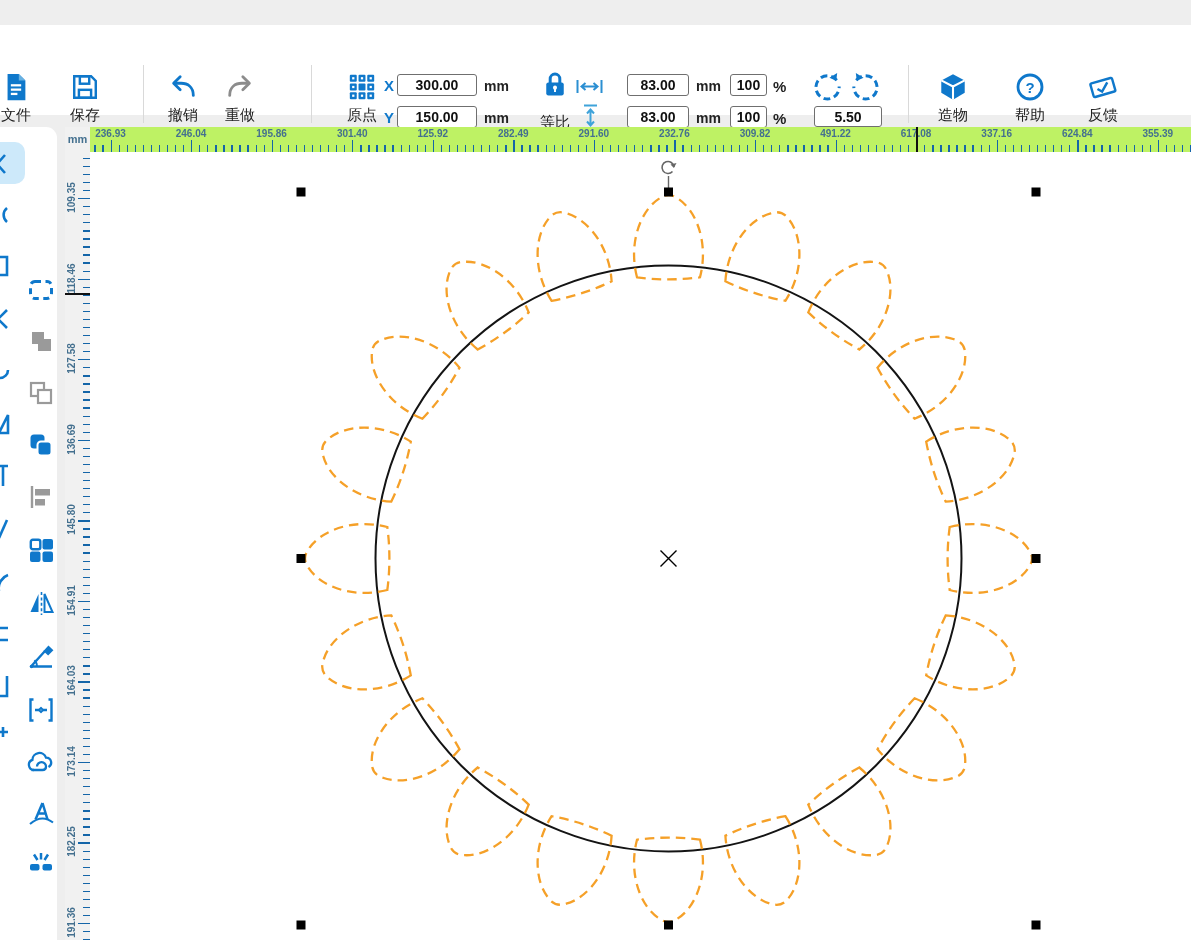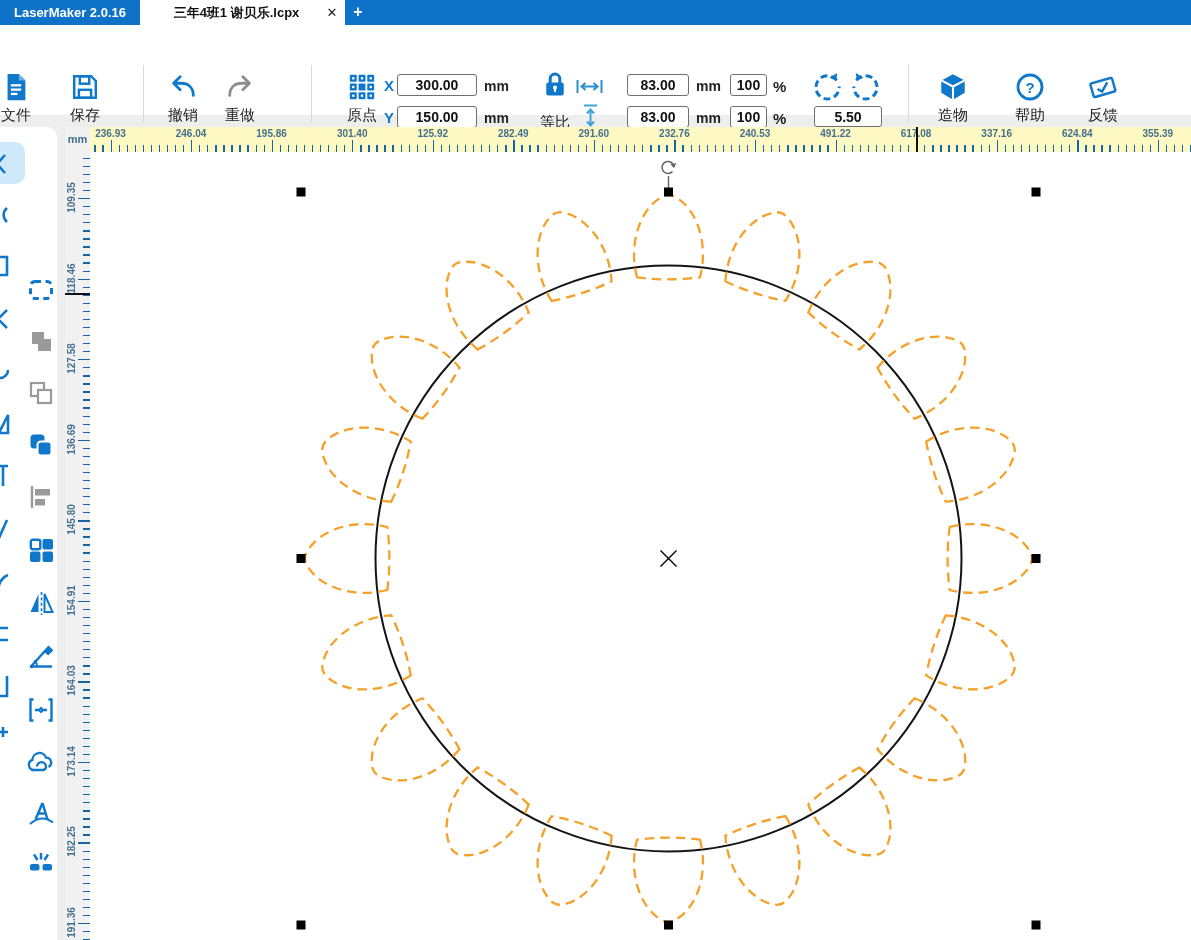--- a/index.html
+++ b/index.html
@@ -35,43 +35,35 @@
            border-top-right-radius:11px;overflow:hidden;}
   .sel-highlight{position:absolute;left:-14px;top:15px;width:39px;height:42px;
                  background:#cde9fa;border-radius:10px;}
   .tool-item{position:absolute;width:28px;height:28px;cursor:pointer;}
   .tool-item.c2{left:27px;}
   .tool-item.c1{left:-17px;width:30px;height:30px;}
 
   
   .ruler-corner{position:absolute;left:65px;top:127px;width:25px;height:25px;background:#f1f1f1;
                 font-size:11px;font-weight:bold;color:#44708f;line-height:25px;text-align:center;}
-  .ruler-top{position:absolute;left:90px;top:127px;width:1101px;height:25px;background:#fef9c3;overflow:hidden;}
+  .ruler-top{position:absolute;left:90px;top:127px;width:1101px;height:25px;background:#bef264;overflow:hidden;}
   .ruler-left{position:absolute;left:65px;top:152px;width:25px;height:788px;background:#f1f1f1;overflow:hidden;}
   .tickv{position:absolute;width:1.3px;background:#1465a8;}
   .tickh{position:absolute;height:1.3px;background:#1465a8;}
   .rlab{position:absolute;font-size:10px;font-weight:bold;color:#44708f;text-align:center;white-space:nowrap;}
   .cursor-mark{position:absolute;background:#111;}
 
   
   .canvas{position:absolute;left:90px;top:152px;width:1101px;height:788px;background:#fff;}
 </style>
 </head>
 <body>
 
 <div class="page">
 
-  <div class="titlebar">
-    <div class="app-title">LaserMaker 2.0.16</div>
-    <div class="tab">
-      <div class="tab-title">三年4班1 谢贝乐.lcpx</div>
-      <div class="tab-close">✕</div>
-    </div>
-    <div class="tab-plus">+</div>
-  </div>
 
   <div class="toolbar">
 
     <div class="tbtn" style="left:-12px">
       <span class="ticon">
         <svg width="30" height="30" viewBox="0 0 32 32">
             <path d="M7 2h12l7 7v21H7z" fill="#0f78cb"></path>
             <path d="M19 2l7 7h-7z" fill="#67b1e2"></path>
             <rect x="10.5" y="13" width="11" height="2.4" fill="#fff"></rect>
             <rect x="10.5" y="17.6" width="11" height="2.4" fill="#fff"></rect>
@@ -492,21 +484,21 @@
       <div class="tickv" style="left: 1091.95px; top: 18px; height: 7px;"></div>
       <div class="tickv" style="left: 1100px; top: 18px; height: 7px;"></div>
       <div class="rlab" style="left: -9.5px; top: 1px; width: 60px;">236.93</div>
       <div class="rlab" style="left: 71.06px; top: 1px; width: 60px;">246.04</div>
       <div class="rlab" style="left: 151.62px; top: 1px; width: 60px;">195.86</div>
       <div class="rlab" style="left: 232.18px; top: 1px; width: 60px;">301.40</div>
       <div class="rlab" style="left: 312.74px; top: 1px; width: 60px;">125.92</div>
       <div class="rlab" style="left: 393.3px; top: 1px; width: 60px;">282.49</div>
       <div class="rlab" style="left: 473.86px; top: 1px; width: 60px;">291.60</div>
       <div class="rlab" style="left: 554.42px; top: 1px; width: 60px;">232.76</div>
-      <div class="rlab" style="left: 634.98px; top: 1px; width: 60px;">240.53</div>
+      <div class="rlab" style="left: 634.98px; top: 1px; width: 60px;">309.82</div>
       <div class="rlab" style="left: 715.54px; top: 1px; width: 60px;">491.22</div>
       <div class="rlab" style="left: 796.1px; top: 1px; width: 60px;">617.08</div>
       <div class="rlab" style="left: 876.66px; top: 1px; width: 60px;">337.16</div>
       <div class="rlab" style="left: 957.22px; top: 1px; width: 60px;">624.84</div>
       <div class="rlab" style="left: 1037.78px; top: 1px; width: 60px;">355.39</div>
       <div class="cursor-mark" style="left: 826px; top: 0px; width: 1.6px; height: 25px;"></div>
     </div>
   <div class="ruler-left" id="ruler-left">
       <div class="tickh" style="top: 5.72px; left: 18px; width: 7px;"></div>
       <div class="tickh" style="top: 13.776px; left: 18px; width: 7px;"></div>

